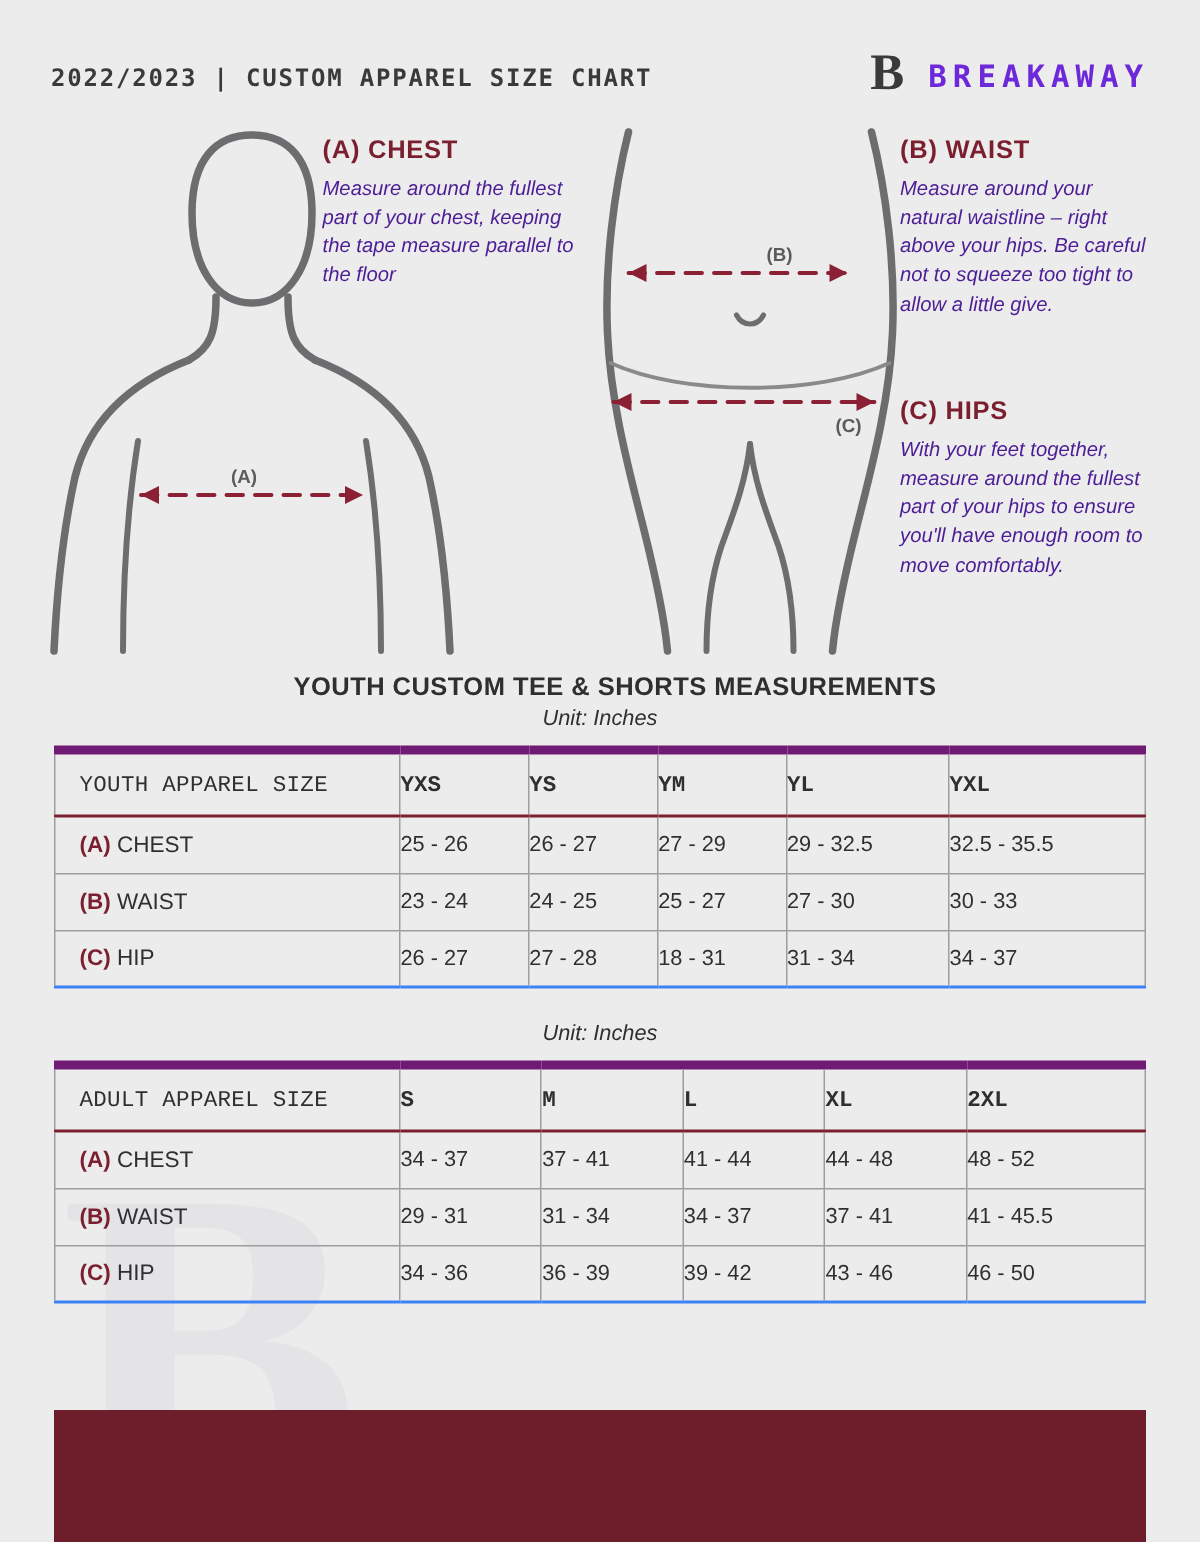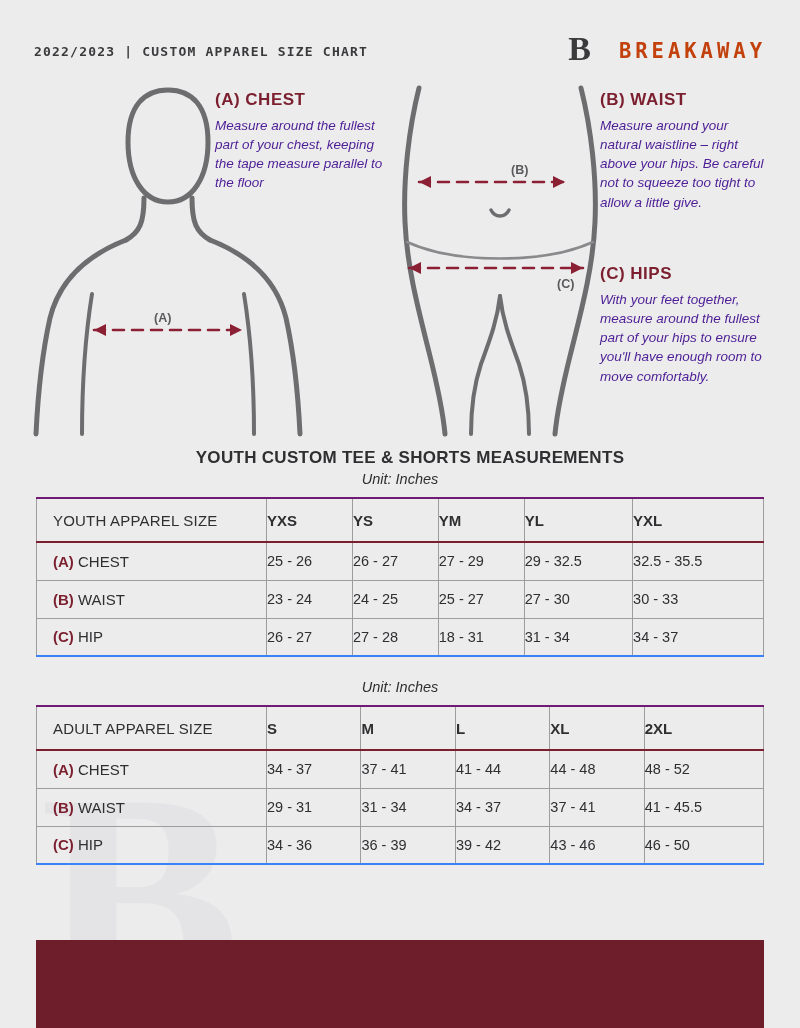--- a/index.html
+++ b/index.html
@@ -31,21 +31,21 @@
   .header {
     position: relative;
     z-index: 2;
     display: flex;
     align-items: center;
     justify-content: space-between;
     padding: 34px 34px 0 34px;
   }
   .header-title {
     font-family: "DejaVu Sans Mono", monospace;
-    font-size: 13px;
+    font-size: 16px;
     font-weight: bold;
     letter-spacing: 1.2px;
     color: #3a3a3c;
     white-space: nowrap;
   }
   .brand {
     display: flex;
     align-items: center;
     gap: 16px;
   }
@@ -56,22 +56,21 @@
     color: #3a3a3c;
     line-height: 1;
     position: relative;
     top: -2px;
   }
   .brand-name {
     font-family: "DejaVu Sans Mono", monospace;
     font-size: 20.5px;
     font-weight: bold;
     letter-spacing: 4px;
-    color: #c2410c;
-    margin-left: 12px;
+    color: #6d28d9;
   }
 
   
   .diagram {
     position: relative;
     z-index: 2;
     height: 360px;
     margin-top: 14px;
   }
   .fig { position: absolute; }
@@ -131,25 +130,26 @@
     border: 1px solid #9d9da0;
     padding: 0;
     height: 38px;
     font-size: 14.5px;
     font-weight: normal;
     color: #2f2f31;
     text-align: left;
     vertical-align: middle;
   }
   table thead th {
-    border-top: 2px solid #701a75;
+    border-top: 6px solid #701a75;
     border-bottom: 2px solid #7b1f2e;
     height: 44px;
     font-weight: bold;
     font-size: 15px;
+    font-family: Liberation Mono, monospace;
   }
   table thead th.rowhead {
     text-align: left;
     padding-left: 16px;
     font-weight: normal;
     font-size: 15px;
     letter-spacing: 0.2px;
   }
   table tbody td.rowhead {
     text-align: left;

